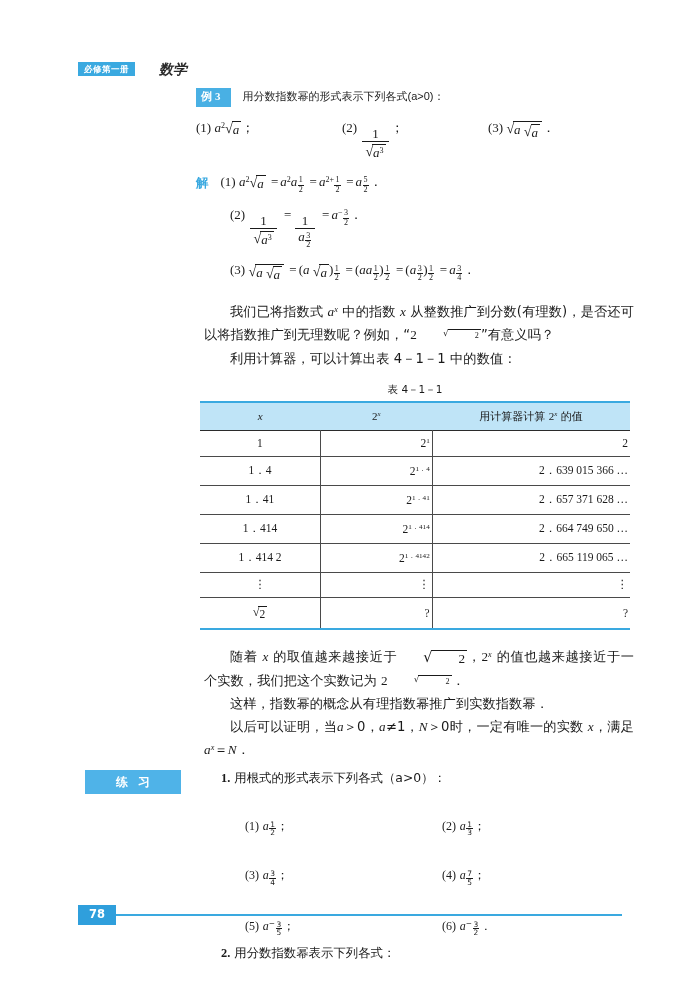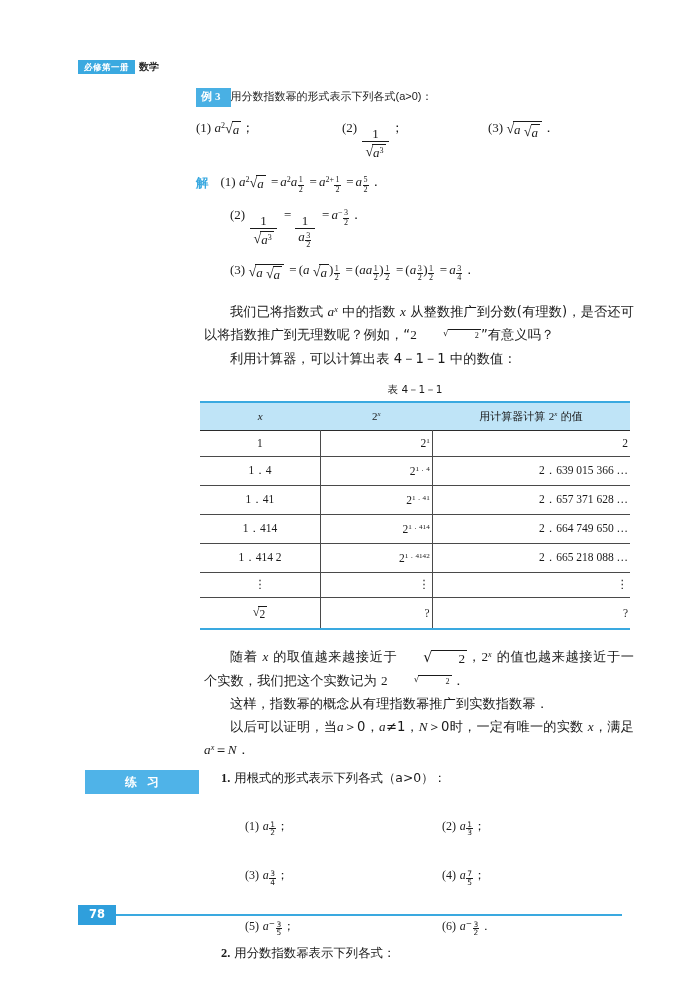--- a/index.html
+++ b/index.html
@@ -9,34 +9,34 @@
     background:#ffffff;
     font-family:"Liberation Serif", serif;
     color:#1a1a1a;
     position:relative;
     overflow:hidden;
   }
 
   
   .runhead{
     position:absolute; left:78px; top:60px;
-    display:flex; align-items:center; gap:2px;
+    display:flex; align-items:center; gap:22px;
   }
   .runhead-badge{
     background:#3aa9e0; color:#ffffff;
     font-family:"DejaVu Sans", sans-serif;
     font-size:8.5px; font-weight:bold;
     padding:2.5px 6px 3px 6px; letter-spacing:.5px;
     line-height:1;
   }
   .runhead-sub{
     color:#2b2b2b;
     font-family:"DejaVu Sans", sans-serif;
-    font-size:10px; font-weight:bold;
-    padding:2px 2px; line-height:1;
+    font-size:14px; font-weight:bold;
+    padding:2px 2px; line-height:1;font-style:italic;
   }
 
   
   .content{
     position:absolute; left:196px; top:86px;
     width:438px;
   }
 
   p.para{
     margin:0 0 2px 8px;
@@ -47,21 +47,21 @@
   }
   p.para.indent{ text-indent:26px; }
 
   
   .mi{ font-family:"Liberation Serif", serif; font-style:italic; }
   .mn{ font-family:"Liberation Serif", serif; font-style:normal; }
   .op{ font-family:"Liberation Serif", serif; font-style:normal; padding:0 2px; }
 
   
   .ex-head{
-    display:flex; align-items:baseline; 
+    display:flex; align-items:baseline; gap:12px;
     margin-bottom:12px;
   }
   .ex-badge{
     background:#49b0e4; color:#ffffff;
     font-family:"DejaVu Sans", sans-serif;
     font-size:11px; font-weight:bold;
     padding:2px 10px 3px 5px; line-height:1.25;
     white-space:nowrap;
   }
   .ex-badge .num{ font-family:"Liberation Serif", serif; font-style:normal; padding-left:3px;}
@@ -138,21 +138,21 @@
   }
   table.data tbody tr:last-child td{ border-bottom:none; }
   table.data .vline{ border-left:.9px solid #4a4a4a;text-align:right; }
   .tbl-top{ height:2px; background:#3aa9e0; width:430px; margin:0 auto; }
   .tbl-bottom{ height:2px; background:#3aa9e0; width:430px; margin:0 auto; }
   .vdots{ font-size:13px; letter-spacing:0; line-height:1; }
 
   
   .exercise-badge{
     position:absolute; left:85px; top:770px;
-    width:114px; height:24px;
+    width:96px; height:24px;
     background:#4fb3e8; color:#ffffff;
     font-family:"DejaVu Sans", sans-serif;
     font-size:12px; font-weight:bold;
     display:flex; align-items:center; justify-content:center;
     letter-spacing:10px; text-indent:10px;
   }
   .exercises{
     position:absolute; left:221px; top:768px; width:418px;
     font-family:"DejaVu Sans", sans-serif;
   }
@@ -341,21 +341,21 @@
         <td class="vline">2．657 371 628 …</td>
       </tr>
       <tr>
         <td>1．414</td>
         <td class="vline"><span class="mn">2</span><sup class="ex">1．414</sup></td>
         <td class="vline">2．664 749 650 …</td>
       </tr>
       <tr>
         <td>1．414 2</td>
         <td class="vline"><span class="mn">2</span><sup class="ex">1．4142</sup></td>
-        <td class="vline">2．665 218 088 …</td>
+        <td class="vline">2．665 119 065 …</td>
       </tr>
       <tr>
         <td class="vdots">⋮</td>
         <td class="vline vdots">⋮</td>
         <td class="vline vdots">⋮</td>
       </tr>
       <tr>
         <td><span class="rad">
               <span class="sign">√</span>
               <span class="radicand"><span class="mn">2</span></span>

